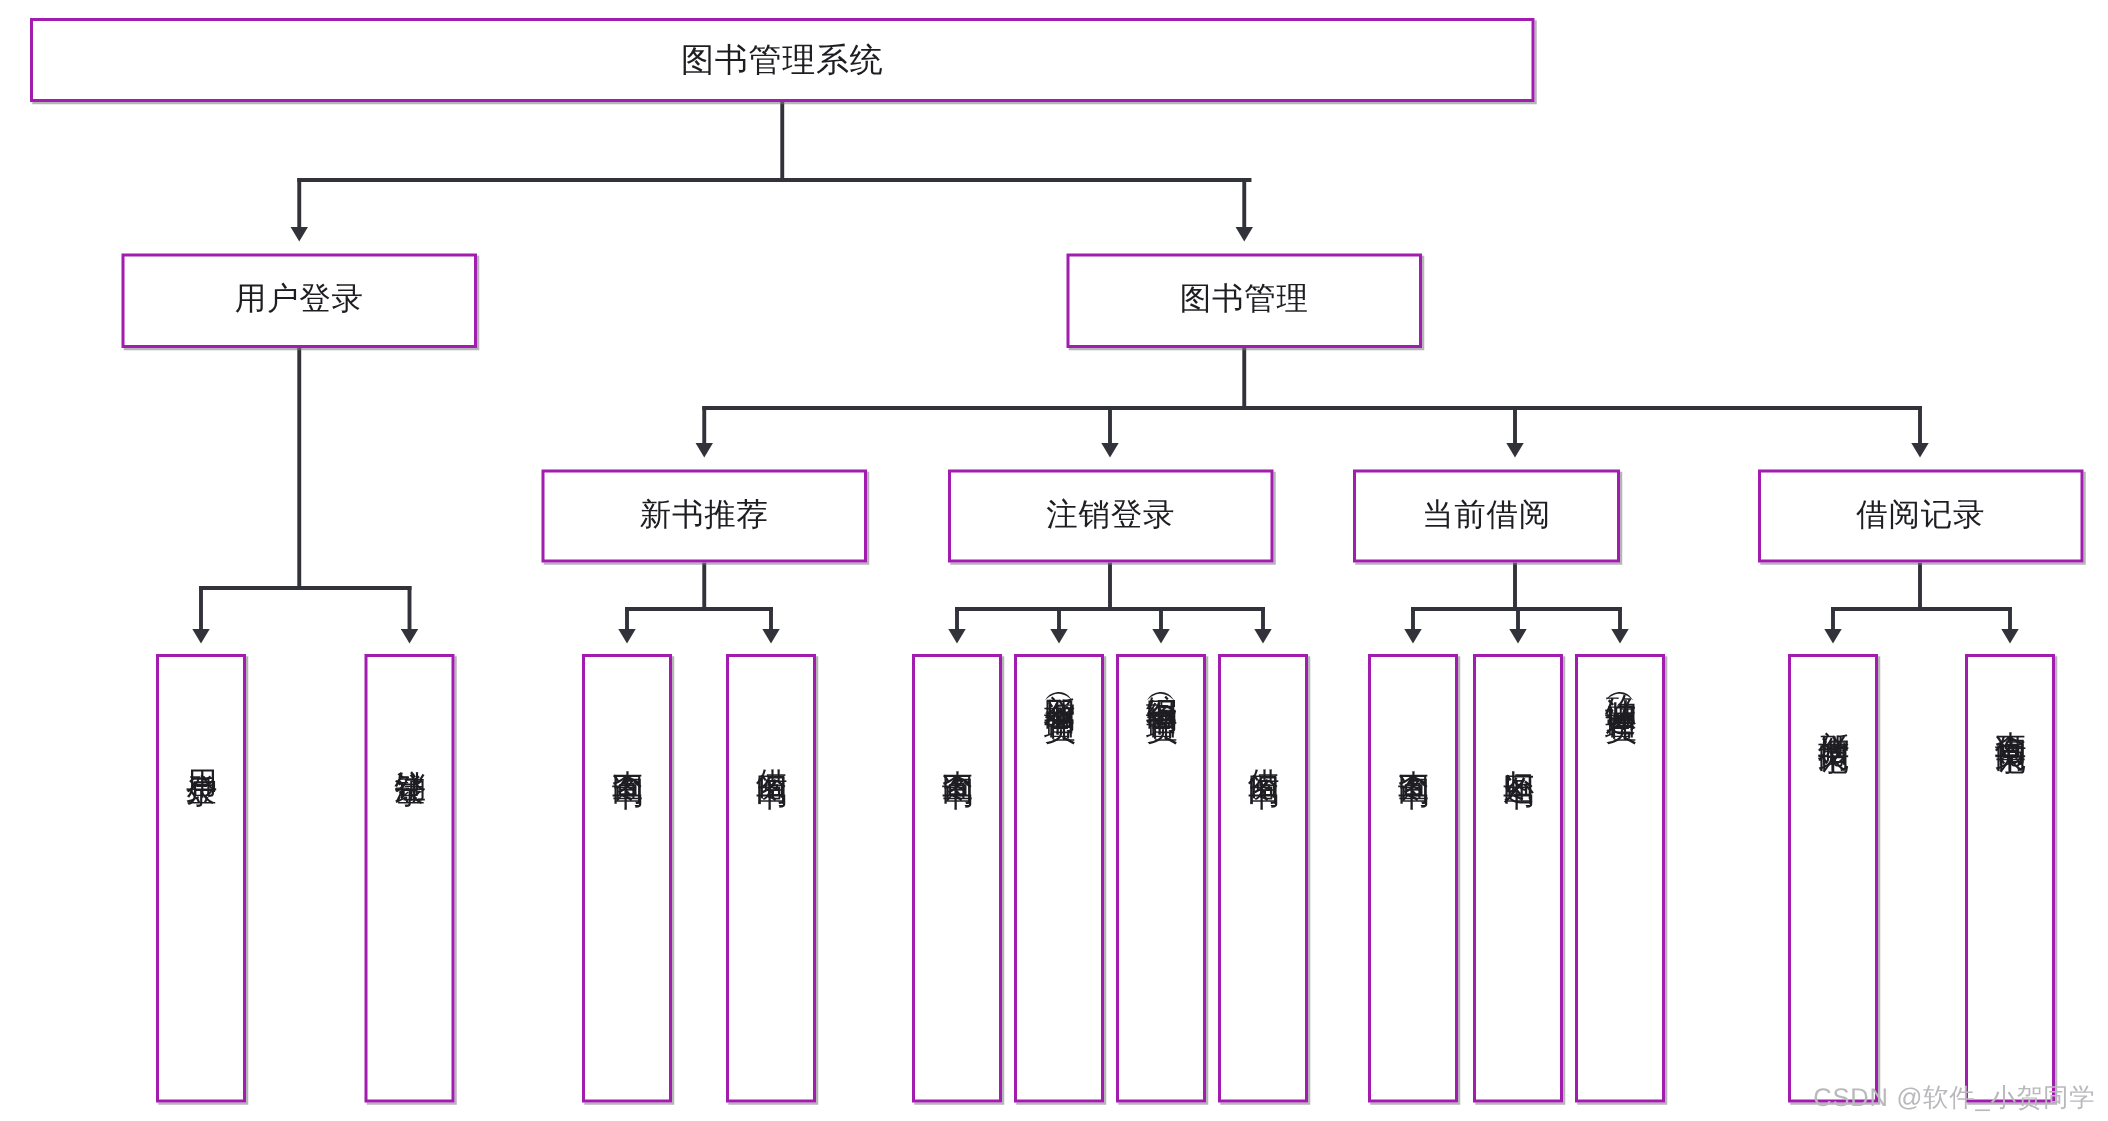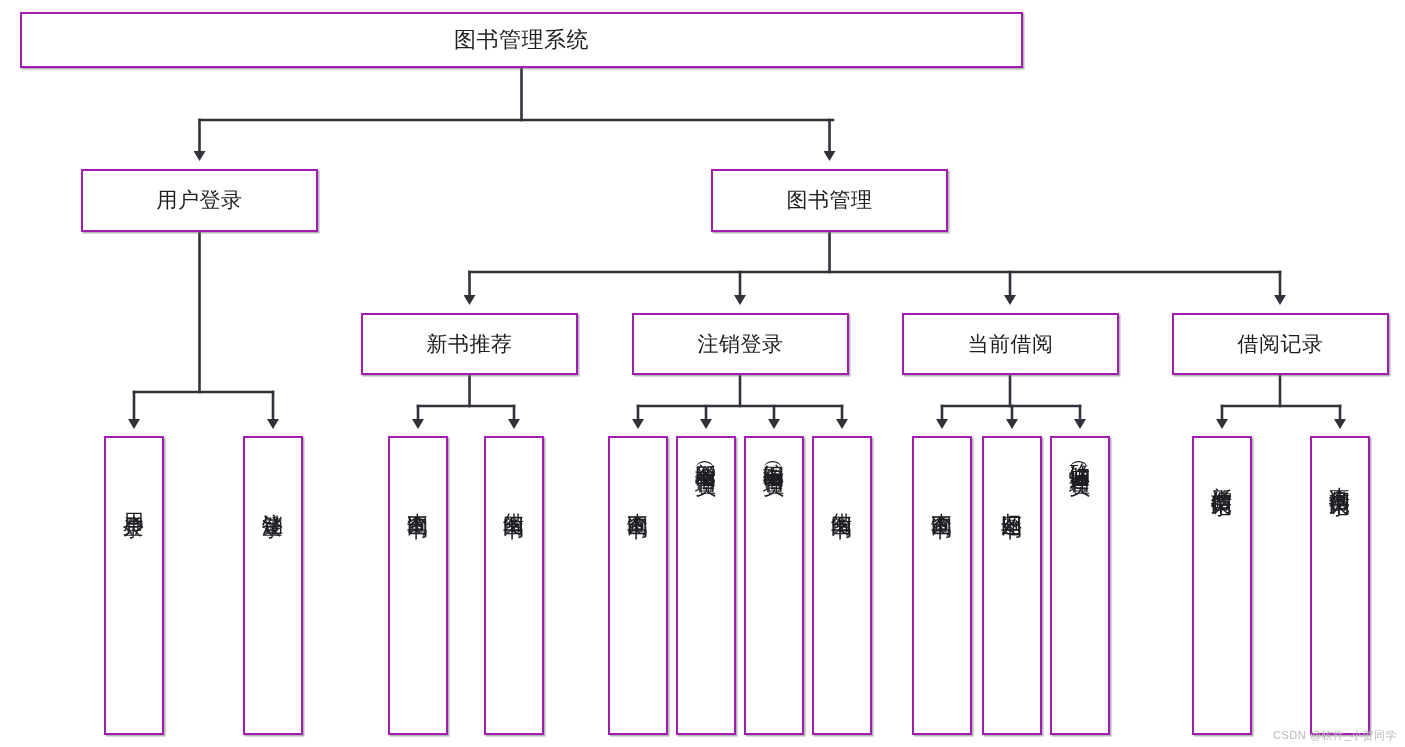--- a/index.html
+++ b/index.html
@@ -57,21 +57,21 @@
     font-size: 21px;
     line-height: 1.0;
     letter-spacing: 2px;
     white-space: nowrap;
     display: block;
   }
   .watermark {
     position: absolute;
     right: 8px;
     bottom: 4px;
-    font-size: 11px;
+    font-size: 17px;
     color: #b9b9bd;
     letter-spacing: 0.5px;
     z-index: 5;
     white-space: nowrap;
     font-family: "Liberation Sans", "DejaVu Sans", sans-serif;
   }
 </style>
 </head>
 <body>
 
@@ -137,21 +137,21 @@
   <div class="node" style="left:361px; top:313px; width:217px; height:62px;">
     <span class="label">新书推荐</span>
   </div>
 
   <div class="node" style="left:711px; top:169px; width:237px; height:63px;">
     <span class="label">图书管理</span>
   </div>
   <div class="node" style="left:632px; top:313px; width:217px; height:62px;">
     <span class="label">注销登录</span>
   </div>
-  <div class="node" style="left:902px; top:313px; width:217px; height:62px;">
+  <div class="node" style="left:902px; top:313px; width:178px; height:62px;">
     <span class="label">当前借阅</span>
   </div>
   <div class="node" style="left:1172px; top:313px; width:217px; height:62px;text-align:right;">
     <span class="label">借阅记录</span>
   </div>
 
   <div class="node leaf" style="left:104px; top:436px; width:60px; height:299px; padding-top:58px;">
     <span class="label">用户登录</span>
   </div>
   <div class="node leaf" style="left:243px; top:436px; width:60px; height:299px; padding-top:58px;">

